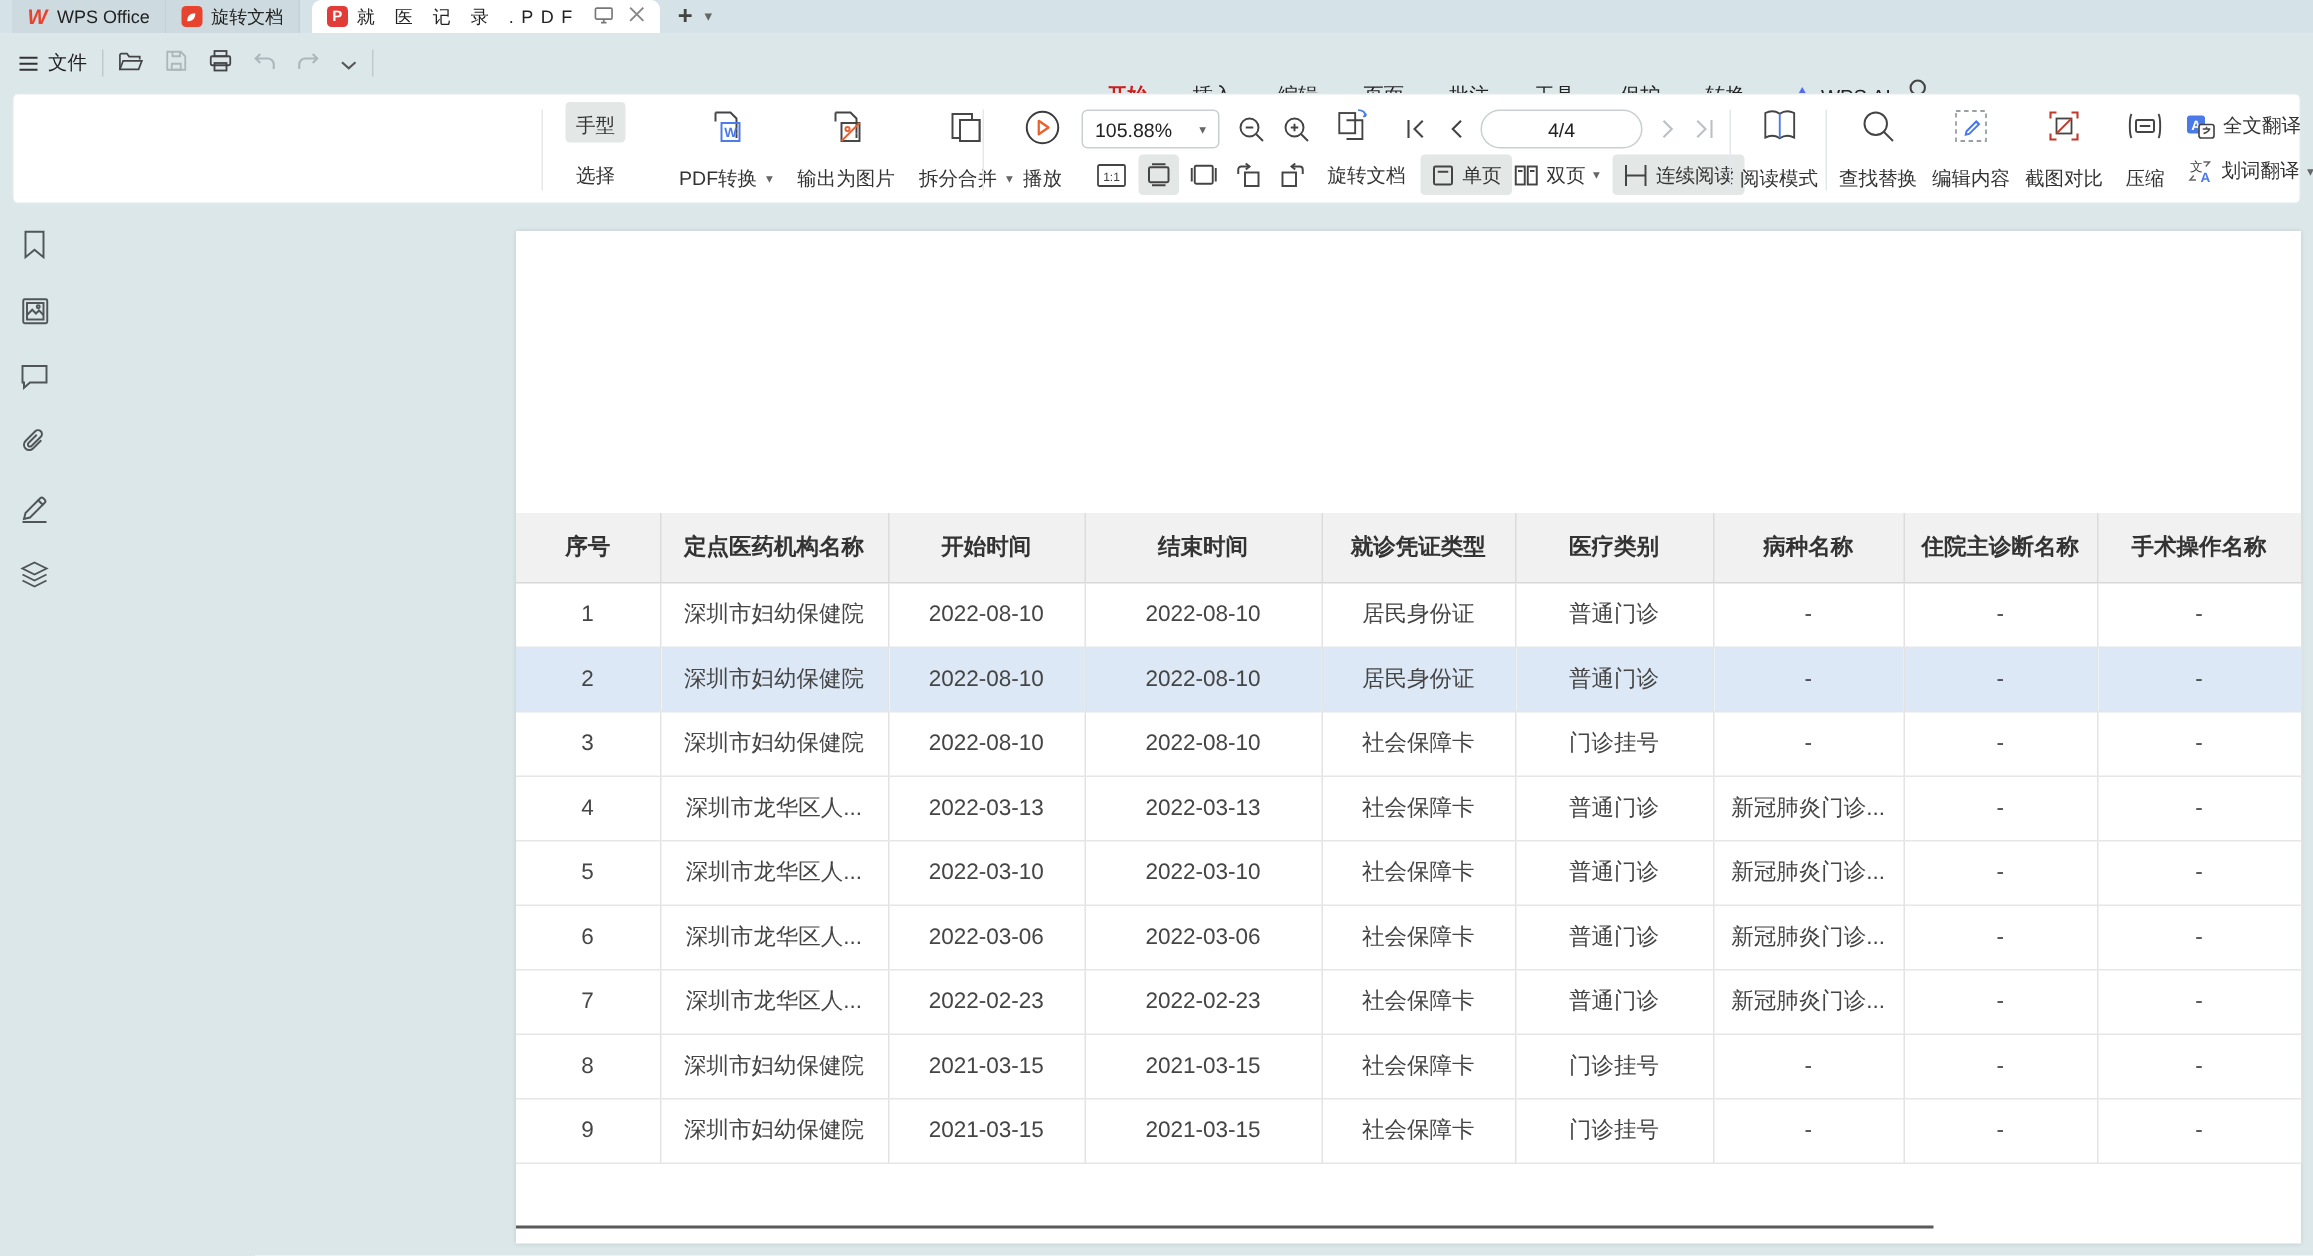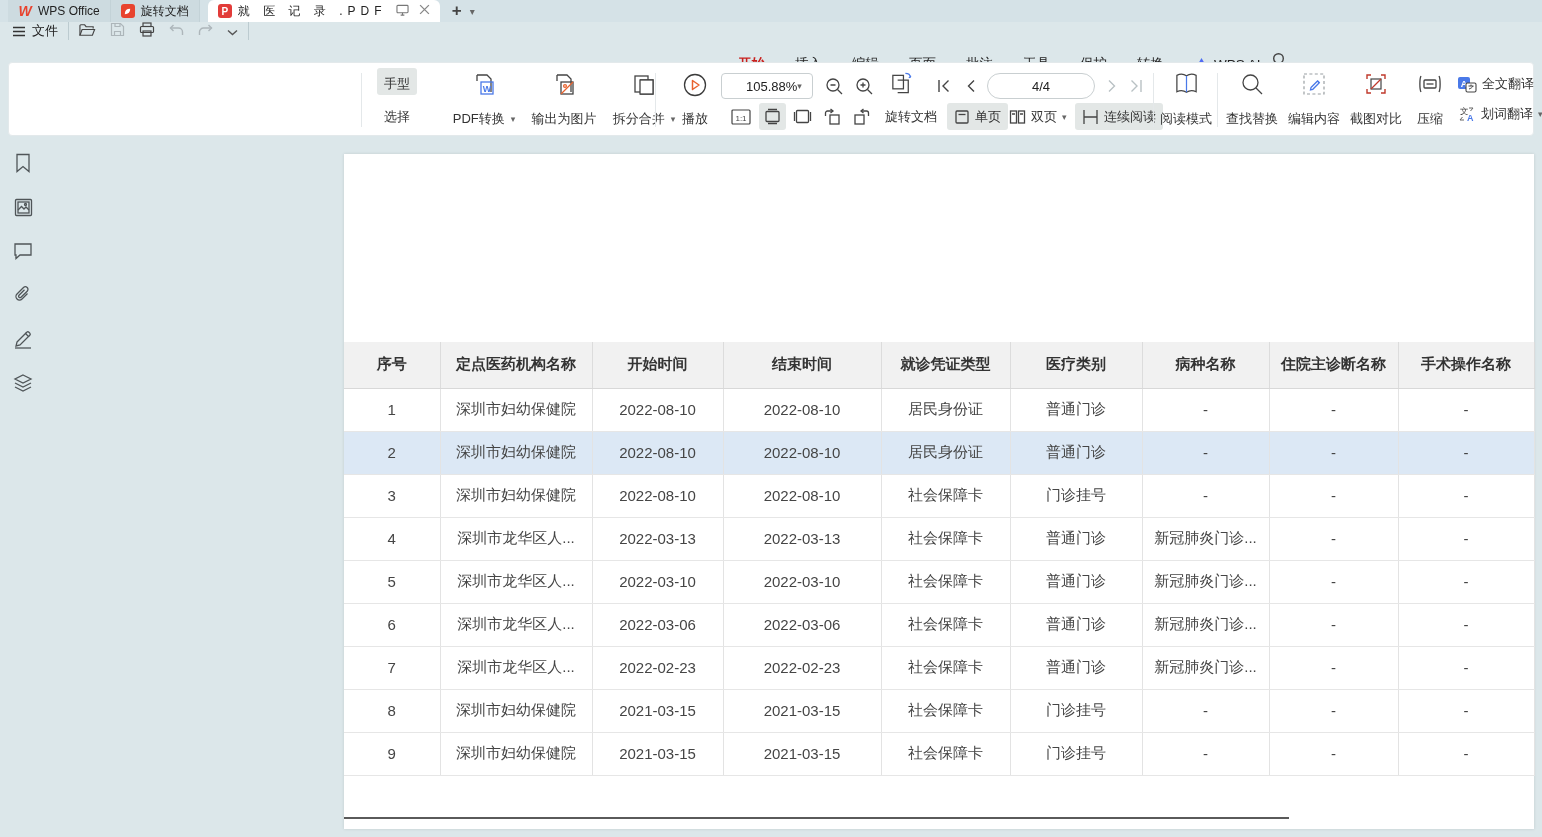--- a/index.html
+++ b/index.html
@@ -23,21 +23,21 @@
   .docer-sq svg { display:block; }
   .pdf-sq { background:#e23c39; color:#fff; font-size:10px; font-weight:bold; }
   .doc-title { letter-spacing:5px; white-space:nowrap; }
   .tab-tools { margin-left:auto; display:flex; align-items:center; gap:10px; color:#777; }
   .newtab { display:flex; align-items:center; gap:8px; padding:0 12px; color:#444; }
   .newtab .plus { font-size:17px; font-weight:bold; }
   .newtab .chev { color:#666; font-size:10px; }
 
   
   .menubar { position:absolute; left:0; top:22px; width:1542px; height:40px;
-    display:flex; align-items:flex-start; }
+    display:flex; align-items:center; }
   .filebtn { display:flex; align-items:center; gap:6px; margin-left:12px;
     font-size:13px; color:#222; }
   .vdiv { width:1px; height:18px; background:#bccbd0; margin:0 10px; }
   .qicons { display:flex; align-items:center; gap:14px; color:#444; }
   .qicons .gray { color:#adb6ba; }
   .menu-tabs { position:absolute; left:738px; top:22px; height:40px;
     display:flex; align-items:center; gap:30px; }
   .menu-tab { font-size:13.5px; color:#222; position:relative; height:40px;
     display:flex; align-items:center; white-space:nowrap; }
   .menu-tab.active { color:#c8201d; font-weight:bold; }
@@ -58,21 +58,21 @@
   .tool-col .pill { height:27px; font-size:13px;flex-direction:column; }
 
   .bigbtn { position:absolute; top:5px; height:62px; display:flex; flex-direction:column;
     align-items:center; justify-content:space-between; padding:4px 4px 2px; font-size:13px;
     color:#333; white-space:nowrap; }
   .bigbtn .lab { display:flex; align-items:center; gap:6px; }
   .chevd { font-size:9px; color:#666; }
 
   .zoombox { position:absolute; left:712px; top:10px; width:92px; height:26px;
     border:1px solid #c9cfd1; border-radius:4px; display:flex; align-items:center;
-    justify-content:space-between; padding:0 24px; font-size:13px; color:#222; }
+    justify-content:space-between; padding:0 8px; font-size:13px; color:#222; }
   .ricon { position:absolute; width:26px; height:26px; display:flex; align-items:center;
     justify-content:center; }
   .navinput { position:absolute; left:978px; top:10px; width:108px; height:26px;
     border:1px solid #c9cfd1; border-radius:13px; display:flex; align-items:center;
     justify-content:center; font-size:13px; color:#222; }
   .gray-ic { color:#b9c1c4 !important; }
 
   .row2item { position:absolute; top:40px; height:27px; display:flex; align-items:center;
     gap:5px; font-size:13px; color:#333; white-space:nowrap; }
 

